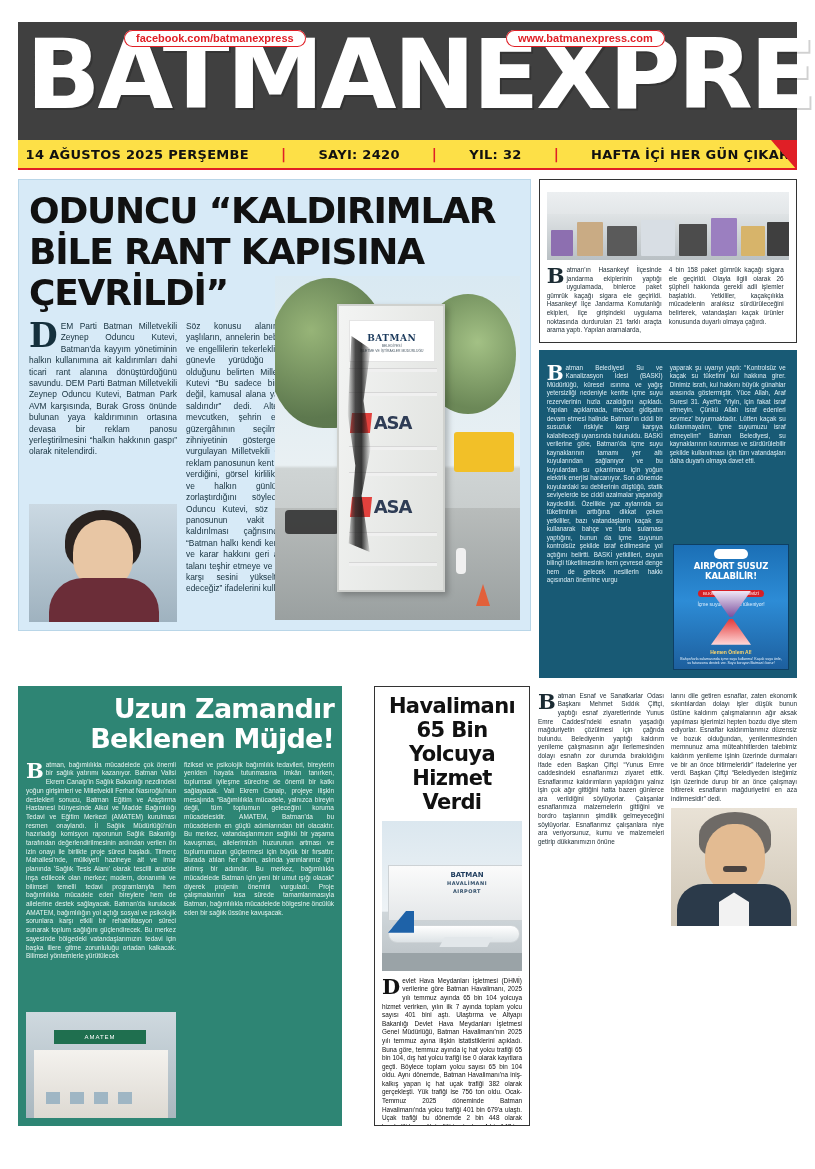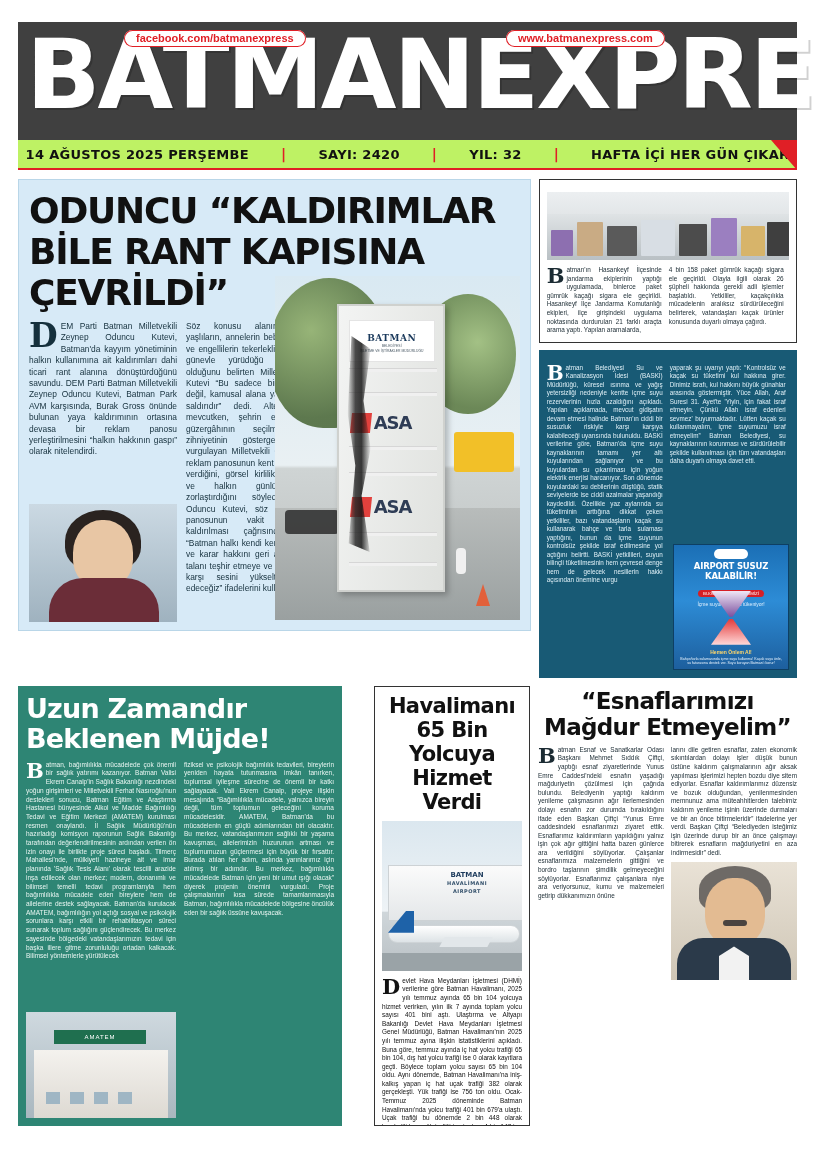--- a/index.html
+++ b/index.html
@@ -35,21 +35,21 @@
     font-size:11px; font-weight:700;
     font-family:"Liberation Sans", sans-serif;
     white-space:nowrap; z-index:4;
     box-shadow:0 0 0 1px #e01f26 inset;
   }
   .pill-fb{ left:106px; }
   .pill-web{ left:476px;margin-left:12px; }
 
   
   .dateline{
-    position:relative; height:30px; background:#bef264;
+    position:relative; height:30px; background:#fde047;
     border-bottom:2px solid #e01f26;
     display:flex; align-items:center; justify-content:center; gap:0;
   }
   .dateline .seg{
     font-family:"DejaVu Sans", sans-serif;
     font-weight:700; font-size:13px; color:#111;
     letter-spacing:.3px; padding:0 16px; white-space:nowrap;
   }
   .dateline .sep{ color:#e01f26; font-weight:700; font-size:14px; }
   .mast-notch{
@@ -178,21 +178,21 @@
   
   .grid-mid{ display:flex; gap:8px; margin-top:8px; }
   .mid-a{ width:325px; }
   .mid-b{ width:185px;padding-left:24px; }
   .mid-c{ width:261px; }
 
   
   .uzun{ background:#2e8574; color:#fff; padding:8px; height:440px; overflow:hidden; position:relative; }
   .uzun h2{
     font-family:"DejaVu Sans", sans-serif; font-weight:700;
-    font-size:27px; line-height:30px; letter-spacing:-.8px; color:#fff;
+    font-size:27px; line-height:30px; letter-spacing:-.8px; color:#fff;text-align:right;
   }
   .uzun-cols{ display:flex; gap:8px; margin-top:7px; }
   .uzun-col{ width:150px; }
   .tiny-g{ font-size:6.5px; line-height:8.7px; text-align:justify; color:#e9f6f2; }
   .tiny-g .dropcap{
     float:left; font-family:"DejaVu Serif", serif; font-weight:700;
     font-size:21px; line-height:17px; margin:1px 2px 0 0; color:#fff;
   }
   .amatem{
     position:absolute; left:8px; bottom:8px; width:150px; height:106px;
@@ -409,21 +409,20 @@
             <div class="hv-wing"></div>
           </div>
           <div class="hv-ground"></div>
         </div>
         <p class="hava-body"><span class="dropcap">D</span><span>evlet Hava Meydanları İşletmesi (DHMİ) verilerine göre Batman Havalimanı, 2025 yılı temmuz ayında 65 bin 104 yolcuya hizmet verirken, yılın ilk 7 ayında toplam yolcu sayısı 401 bini aştı. Ulaştırma ve Altyapı Bakanlığı Devlet Hava Meydanları İşletmesi Genel Müdürlüğü, Batman Havalimanı'nın 2025 yılı temmuz ayına ilişkin istatistiklerini açıkladı. Buna göre, temmuz ayında iç hat yolcu trafiği 65 bin 104, dış hat yolcu trafiği ise 0 olarak kayıtlara geçti. Böylece toplam yolcu sayısı 65 bin 104 oldu. Aynı dönemde, Batman Havalimanı'na iniş-kalkış yapan iç hat uçak trafiği 382 olarak gerçekleşti. Yük trafiği ise 756 ton oldu. Ocak-Temmuz 2025 döneminde Batman Havalimanı'nda yolcu trafiği 401 bin 679'a ulaştı. Uçak trafiği bu dönemde 2 bin 448 olarak kaydedilirken, yük trafiği ise toplam 4 bin 147 ton oldu.</span></p>
       </div>
     </div>
 
     <div class="mid-c">
       <div class="esnaf">
-        <h2>“Esnaflarımızı Mağdur Etmeyelim”</h2>
         <div class="esnaf-cols">
           <div class="esnaf-col">
             <p class="tiny"><span class="dropcap">B</span><span>atman Esnaf ve Sanatkarlar Odası Başkanı Mehmet Sıddık Çiftçi, yaptığı esnaf ziyaretlerinde Yunus Emre Caddesi'ndeki esnafın yaşadığı mağduriyetin çözülmesi için çağrıda bulundu. Belediyenin yaptığı kaldırım yenileme çalışmasının ağır ilerlemesinden dolayı esnafın zor durumda bırakıldığını ifade eden Başkan Çiftçi “Yunus Emre caddesindeki esnaflarımızı ziyaret ettik. Esnaflarımız kaldırımların yapıldığını yalnız işin çok ağır gittiğini hatta bazen günlerce ara verildiğini söylüyorlar. Çalışanlar esnaflarımıza malzemelerin gittiğini ve bordro taşlarının şimdilik gelmeyeceğini söylüyorlar. Esnaflarımız çalışanlara niye ara veriyorsunuz, kumu ve malzemeleri getirip dükkanımızın önüne</span></p>
           </div>
           <div class="esnaf-col">
             <p class="tiny">larını dile getiren esnaflar, zaten ekonomik sıkıntılardan dolayı işler düşük bunun üstüne kaldırım çalışmalarının ağır aksak yapılması işlerimizi hepten bozdu diye sitem ediyorlar. Esnaflar kaldırımlarımız düzensiz ve bozuk olduğundan, yenilenmesinden memnunuz ama müteahhitlerden talebimiz kaldırım yenileme işinin üzerinde durmaları ve bir an önce bitirmeleridir” ifadelerine yer verdi. Başkan Çiftçi “Belediyeden isteğimiz işin üzerinde durup bir an önce çalışmayı bitirerek esnafların mağduriyetini en aza indirmesidir” dedi.</p>
             <div class="esnaf-portrait">
               <div class="ep-hair"></div>
               <div class="ep-face"></div>
               <div class="ep-mous"></div>

